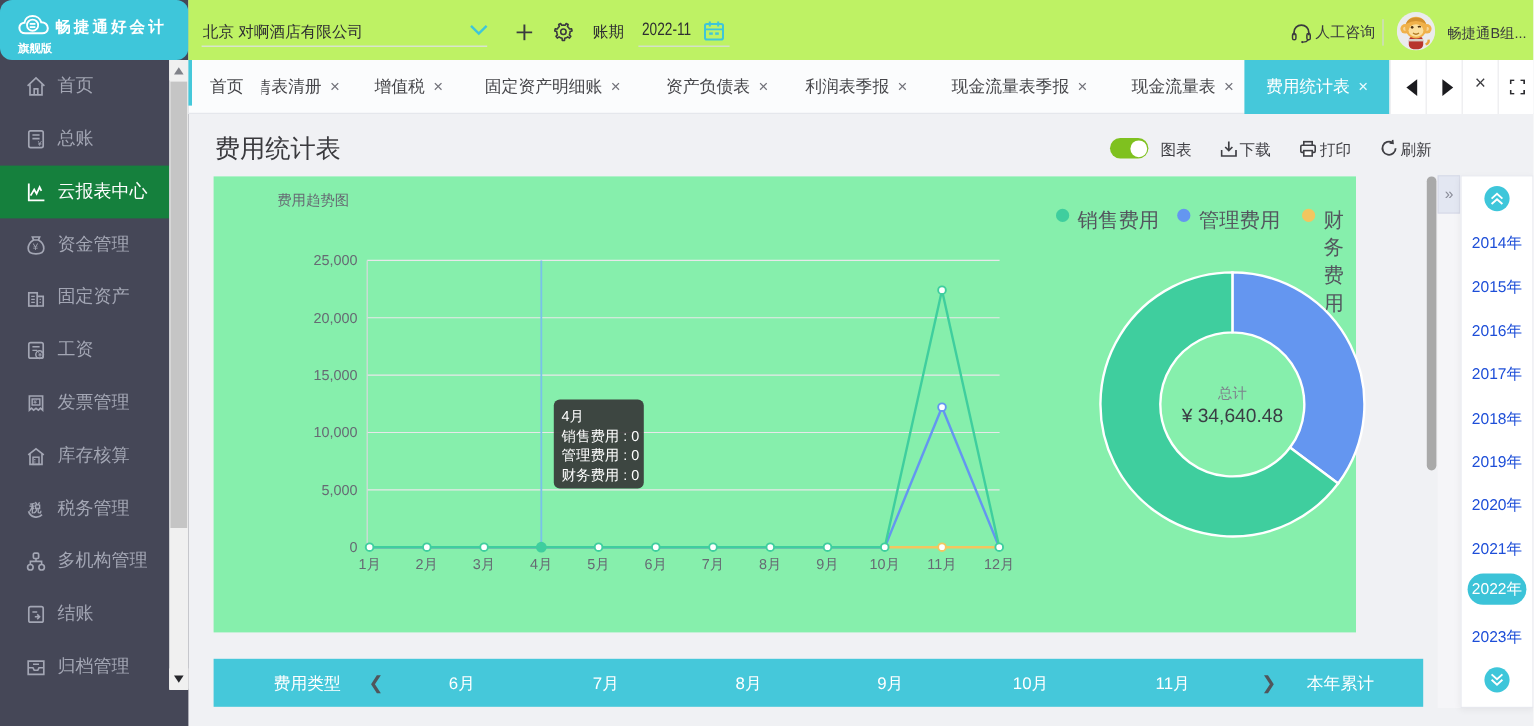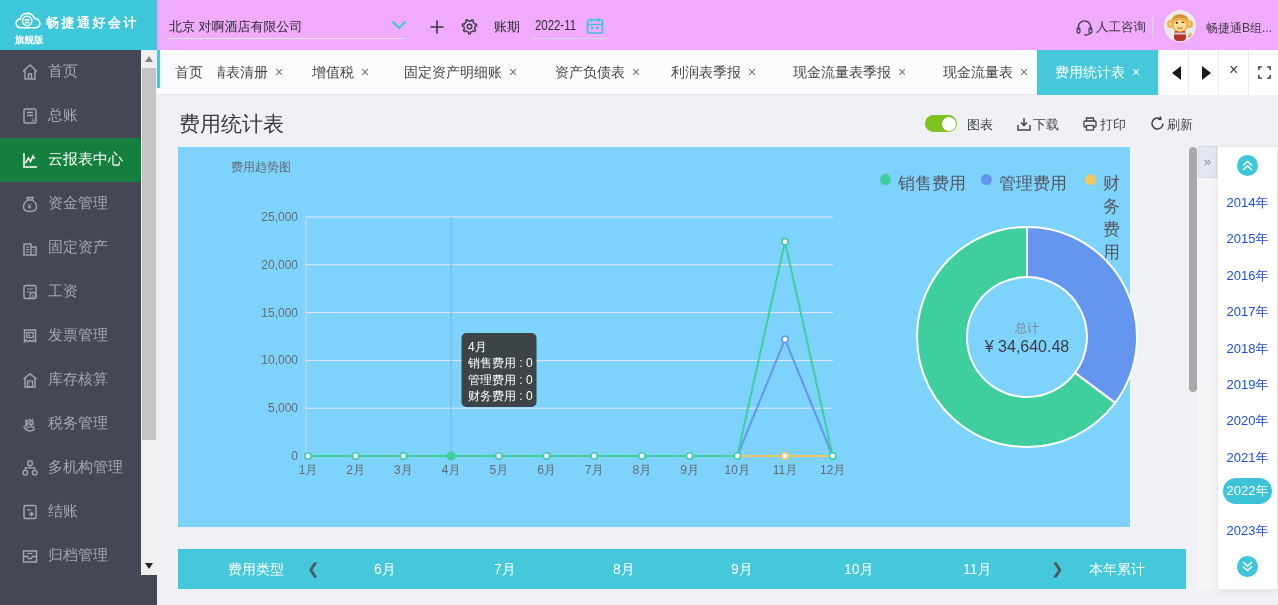--- a/index.html
+++ b/index.html
@@ -2,41 +2,41 @@
 <html><head>
 <meta charset="utf-8">
 <style>
 * { margin:0; padding:0; box-sizing:border-box; }
 html,body { width:1278px; height:605px; overflow:hidden; font-family:"Liberation Sans",sans-serif; }
 .abs { position:absolute; }
 #stage { position:relative; width:1278px; height:605px; background:#f0f1f4; overflow:hidden; }
 
 
 #sidebar { left:0; top:0; width:157px; height:605px; background:#454757; }
-#logo { left:0; top:0; width:157px; height:50px; background:#3ec6da; }
+#logo { left:0; top:0; width:157px; height:50px; background:#3ec6da;border-radius:10px; }
 #logo .name { position:absolute; left:46px; top:14px; color:#fff; font-size:13px; font-weight:bold; letter-spacing:2.5px; }
 #logo .ver { position:absolute; left:15px; top:34px; color:#fff; font-size:9.5px; font-weight:bold; }
 .mitem { position:absolute; left:0; width:141px; height:44px; color:#a3a6b4; }
 .mitem .txt { position:absolute; left:48px; top:12px; font-size:15px; }
 .mitem svg { position:absolute; left:21px; top:13px; }
 .mitem.active { background:#15803d; color:#fffefe; }
 #sbar-col { left:141px; top:50px; width:16px; height:525px; background:#f0f0f0; }
 #sbar-thumb { left:142px; top:68px; width:14px; height:372px; background:#c5c5c5; }
 .sbtn { position:absolute; left:141px; width:16px; height:17px; background:#f0f0f0; }
 .sbtn:after { content:""; position:absolute; left:3.5px; border-left:4.5px solid transparent; border-right:4.5px solid transparent; }
 #sbtn-up:after { top:6px; border-bottom:6px solid #808289; }
 #sbtn-dn:after { top:6px; border-top:6px solid #26272b; }
 #unpin { left:0; top:575px; width:157px; height:30px; background:#454757; color:#c9cbd4; font-size:15px; }
 #unpin .tri { position:absolute; left:40px; top:8px; width:0; height:0; border-top:7px solid transparent; border-bottom:7px solid transparent; border-right:9px solid #e3e4e9; }
 #unpin .b1 { position:absolute; left:51px; top:11px; width:3px; height:8px; background:#e3e4e9; }
 #unpin .b2 { position:absolute; left:56px; top:11px; width:3px; height:8px; background:#e3e4e9; }
 #unpin .txt { position:absolute; left:62px; top:7px; }
 
 
-#topbar { left:157px; top:0; width:1121px; height:50px; background:#f0abfc; }
+#topbar { left:157px; top:0; width:1121px; height:50px; background:#bef264; }
 #topbar .comp { position:absolute; left:12px; top:18px; font-size:13px; color:#2e2e32; }
 #topbar .u1 { position:absolute; left:11px; top:38px; width:238px; height:1px; background:#dfe2e8; }
 #topbar .u2 { position:absolute; left:375px; top:38px; width:76px; height:1px; background:#d9dce2; }
 #topbar .zq { position:absolute; left:337px; top:18px; font-size:13px; color:#2e2e32; }
 #topbar .dat { position:absolute; left:379px; top:16px; font-size:15px; color:#2e2e32; transform:scaleX(0.76); transform-origin:0 0; }
 #topbar .help { position:absolute; left:939px; top:19px; font-size:12.5px; color:#3a3a3e; }
 #topbar .vdiv { position:absolute; left:995px; top:16px; width:1px; height:22px; background:#d4d6da; }
 #topbar .uname { position:absolute; left:1049px; top:20px; font-size:12px; color:#3a3a3e; }
 
 
@@ -53,21 +53,21 @@
 #tabctl .xx { position:absolute; left:71px; top:11px; font-size:16px; color:#3c3c40; }
 
 
 #titlerow { left:157px; top:96px; width:1121px; height:50px; }
 #titlerow h1 { position:absolute; left:22px; top:14px; font-size:21px; color:#3a3a3e; font-weight:400; }
 #toggle { position:absolute; left:768px; top:19px; width:32px; height:17px; border-radius:9px; background:#7fc11f; }
 #toggle .knob { position:absolute; right:1.5px; top:1.5px; width:14px; height:14px; border-radius:50%; background:#fff; }
 .tbtn { position:absolute; top:20px; font-size:13px; color:#3f3f44; }
 
 
-#panel { left:178px; top:147px; width:952px; height:380px; background:#7dd3fc; }
+#panel { left:178px; top:147px; width:952px; height:380px; background:#86efac; }
 #panel .ptitle { position:absolute; left:53px; top:12px; font-size:12px; color:#666a73; }
 .lgd { position:absolute; top:25px; font-size:17px; color:#53565e; }
 .ldot { position:absolute; top:27px; width:11px; height:11px; border-radius:50%; }
 
 
 #mscroll { left:1189px; top:147px; width:8px; height:245px; background:#a9a9a9; border-radius:4px; }
 #railcol { left:1198px; top:146px; width:19px; height:444px; background:#f5f5f8; }
 #collapse { left:1198px; top:146px; width:19px; height:32px; background:#e3e7f2; border:1px solid #d7dbe8; color:#8a8d99; font-size:13px; text-align:center; line-height:30px; }
 #yearpanel { left:1217px; top:146px; width:61px; height:444px; background:#fff; border:1px solid #e7e8ee; box-shadow:0 2px 6px rgba(0,0,0,0.06); }
 .year { position:absolute; left:0; width:59px; text-align:center; font-size:13px; color:#1d4ed8; }

